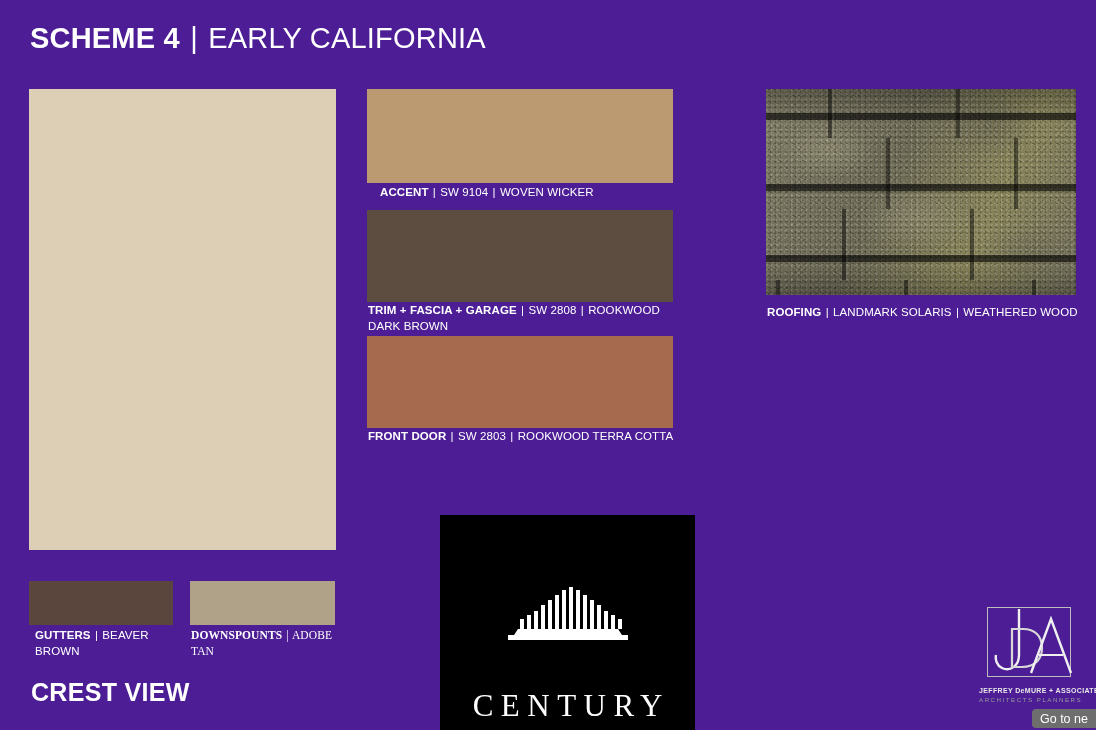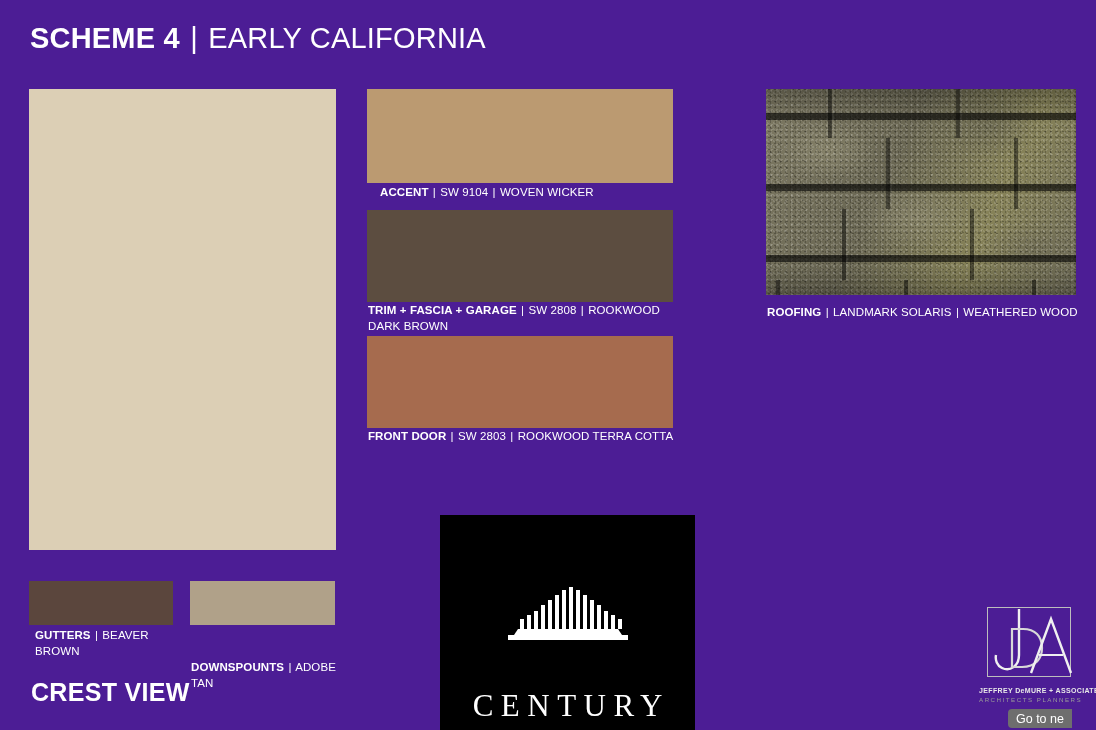--- a/index.html
+++ b/index.html
@@ -87,22 +87,23 @@
   .downspouts-block {
     position: absolute;
     left: 190px;
     top: 581px;
     width: 145px;
     height: 44px;
   }
   .downspouts-label {
     position: absolute;
     left: 191px;
-    top: 660px;
+    top: 628px;
     width: 150px;
+    font-family: Liberation Serif, serif;
   }
 
   .community-name {
     position: absolute;
     left: 31px;
     top: 678px;
     font-size: 25px;
     font-weight: bold;
     letter-spacing: 0.3px;
     white-space: nowrap;
@@ -311,21 +312,21 @@
     text-align: center;
     font-size: 6.2px;
     letter-spacing: 1.5px;
     color: #9a9a9a;
     white-space: nowrap;
   }
 
   
   .tooltip {
     position: absolute;
-    left: 1008px;
+    left: 1032px;
     top: 709px;
     height: 19px;
     padding: 0 8px;
     border-radius: 4px 0 0 4px;
     background: #6e6e6e;
     color: #ffffff;
     font-size: 12.5px;
     line-height: 21px;
     white-space: nowrap;
     overflow: hidden;

